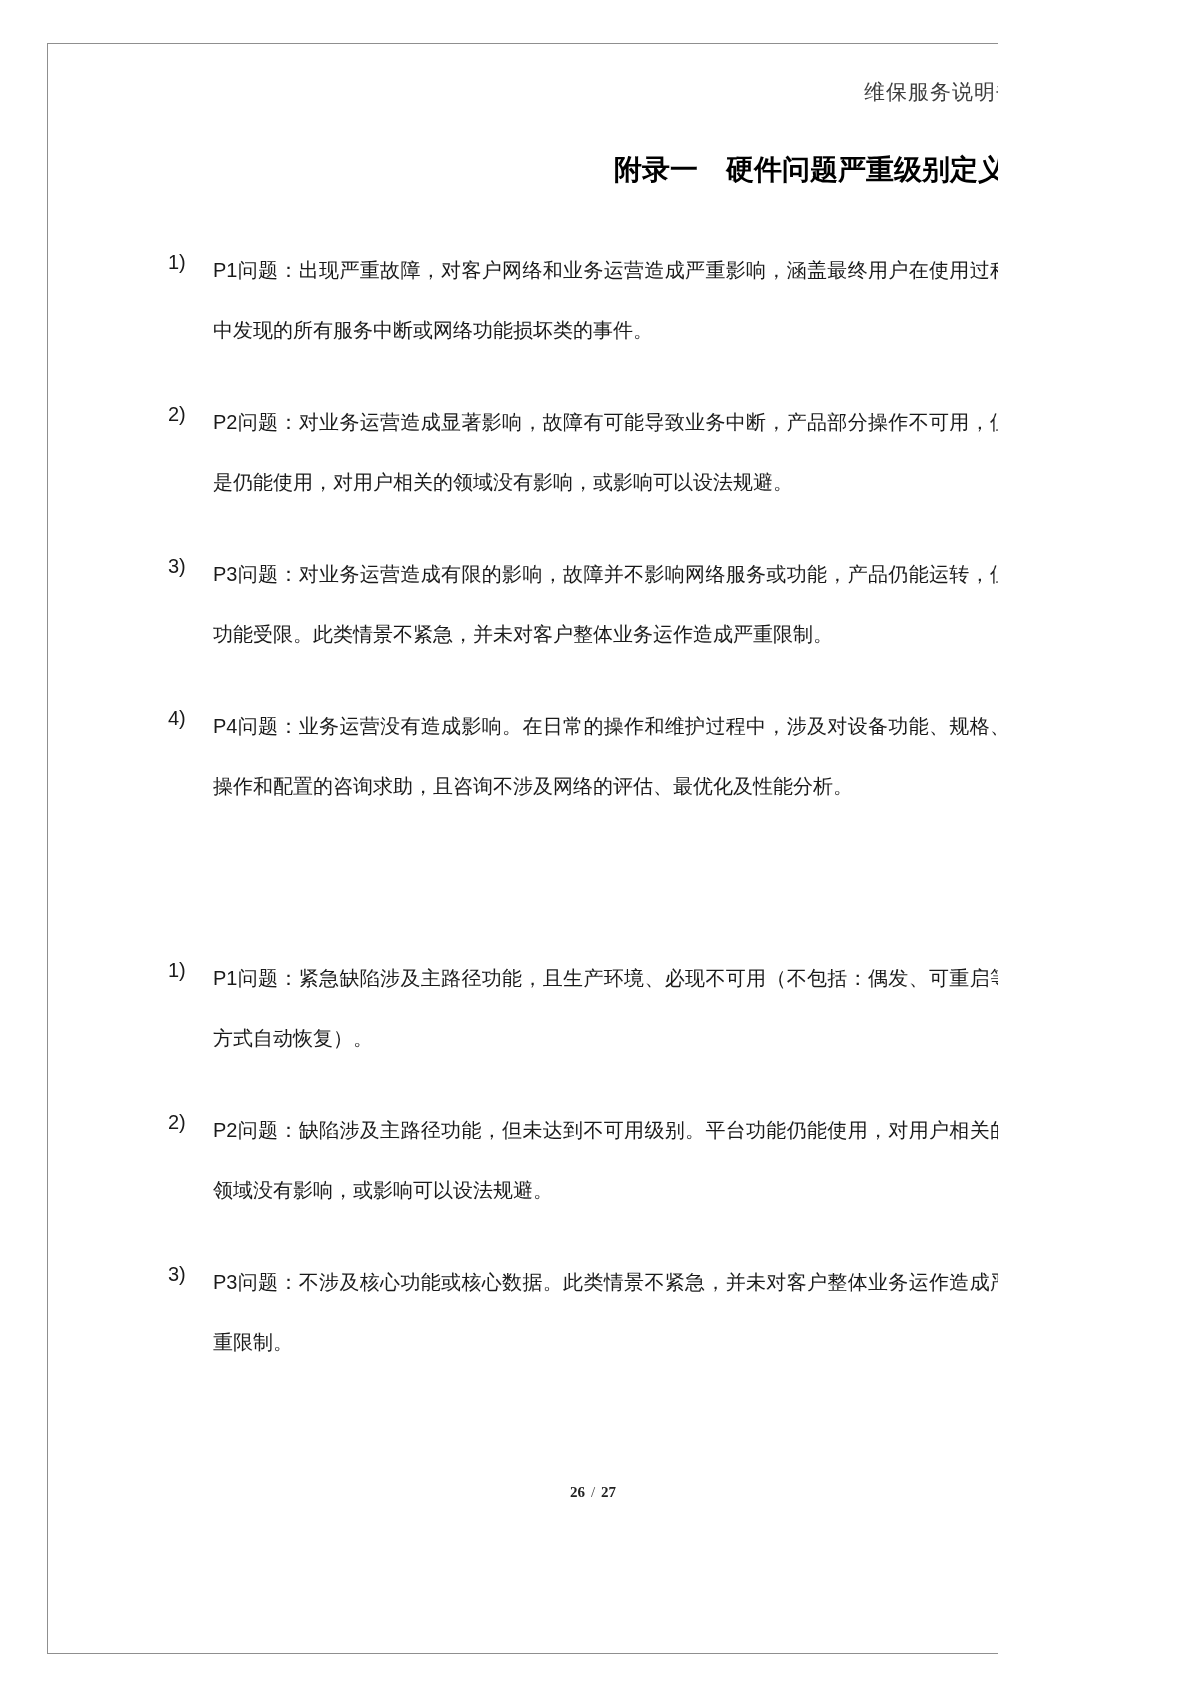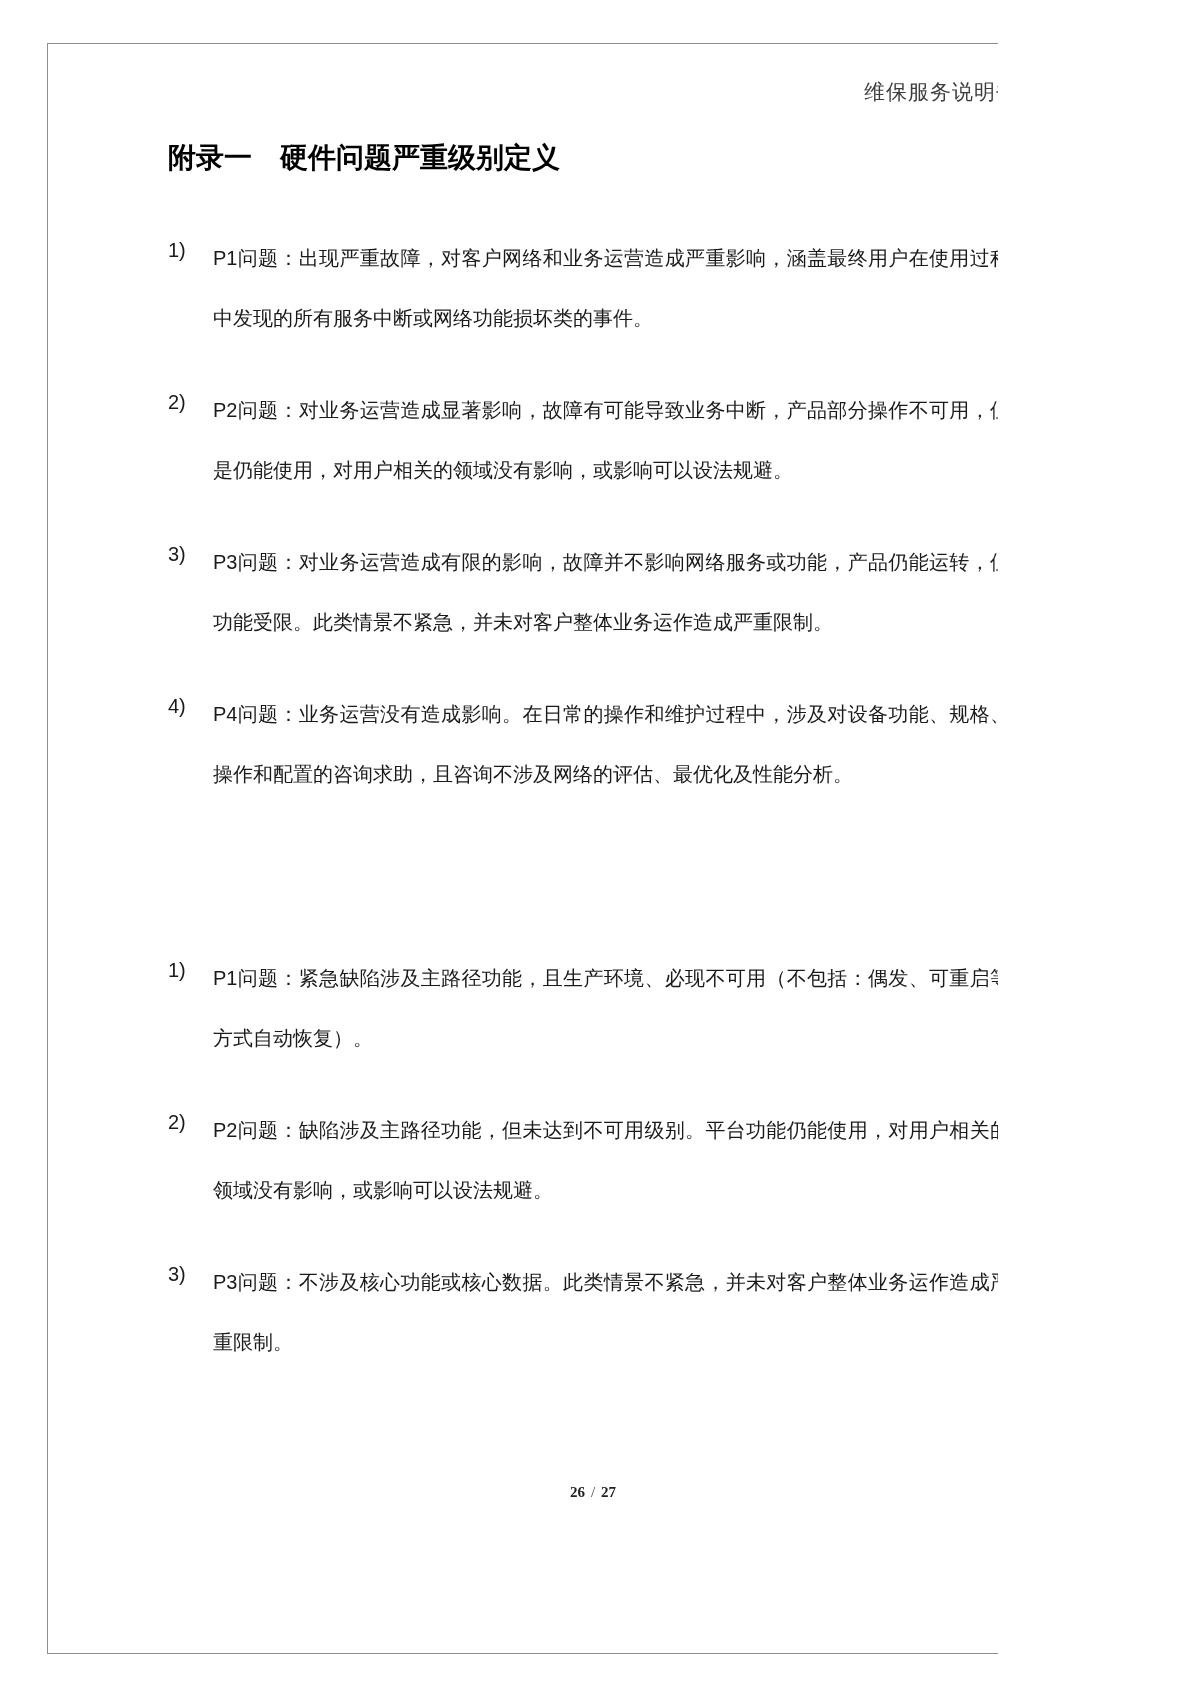--- a/index.html
+++ b/index.html
@@ -38,26 +38,27 @@
     color: #3d3d3d;
   }
   .section {
     position: absolute;
     left: 168px;
     width: 850px;
   }
   .section-1 { top: 138px; }
   .section-2 { top: 898px; }
   .section-title {
-    margin: 0;
+    margin: 12px;
     font-size: 28px;
     line-height: 40px;
     font-weight: bold;
     color: #000000;
     font-family: Liberation Sans, sans-serif;
+    text-align: right;
   }
   .item-list {
     margin-top: 42px;
   }
   .list-item {
     display: flex;
     font-size: 20px;
     line-height: 60px;
     margin-bottom: 16px;
     color: #1a1a1a;

